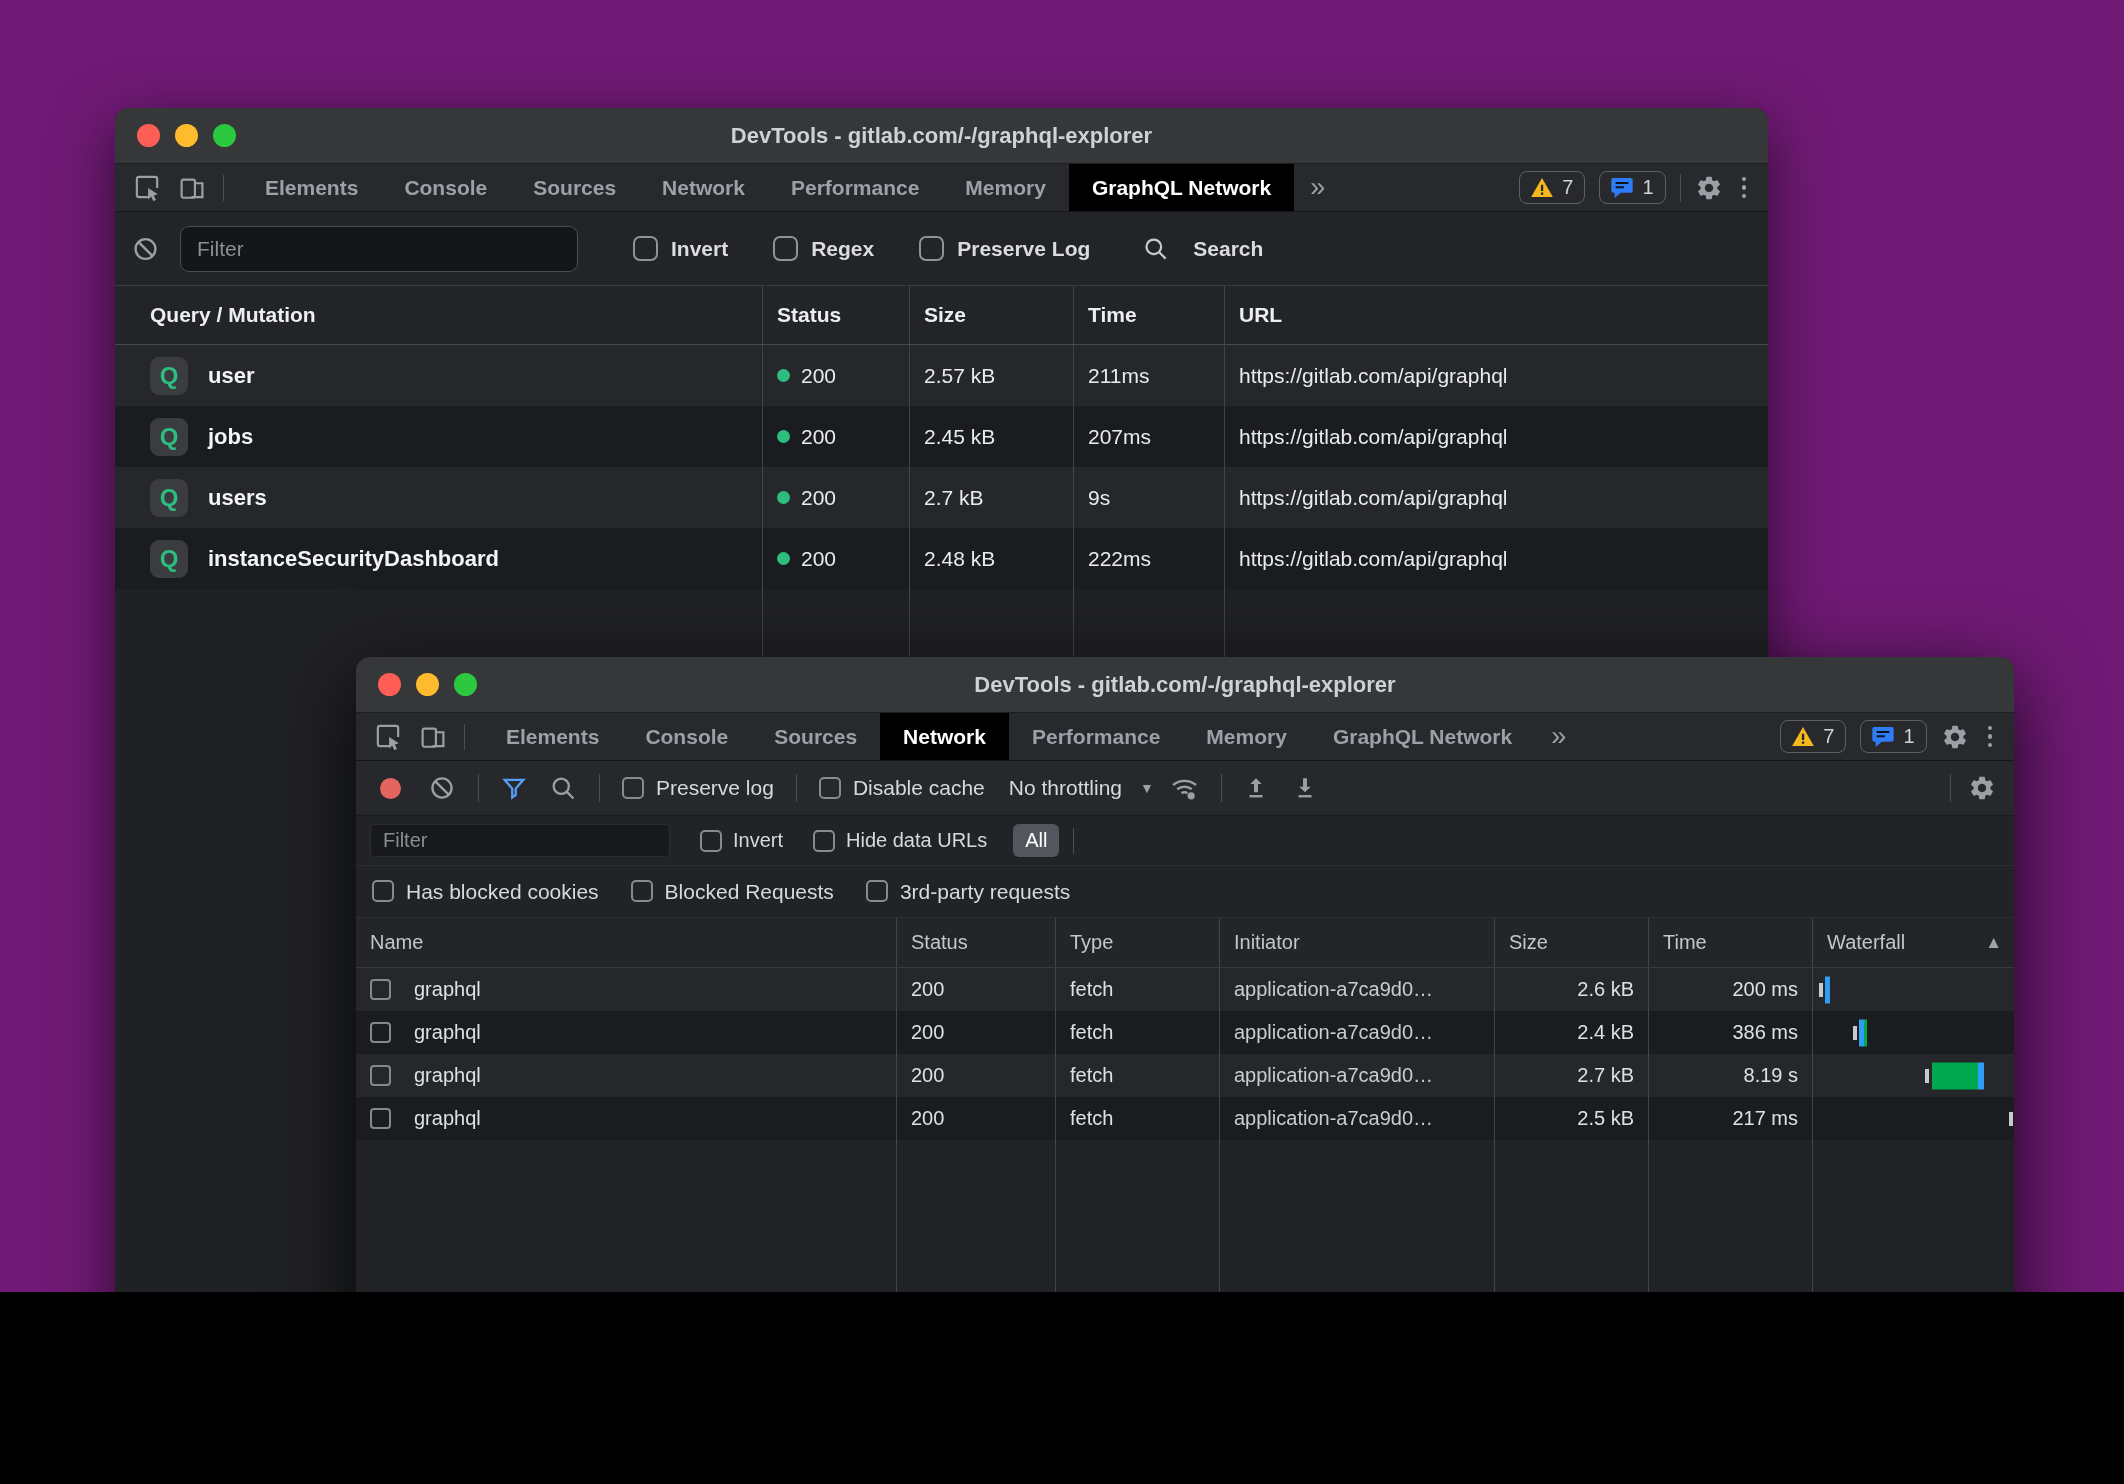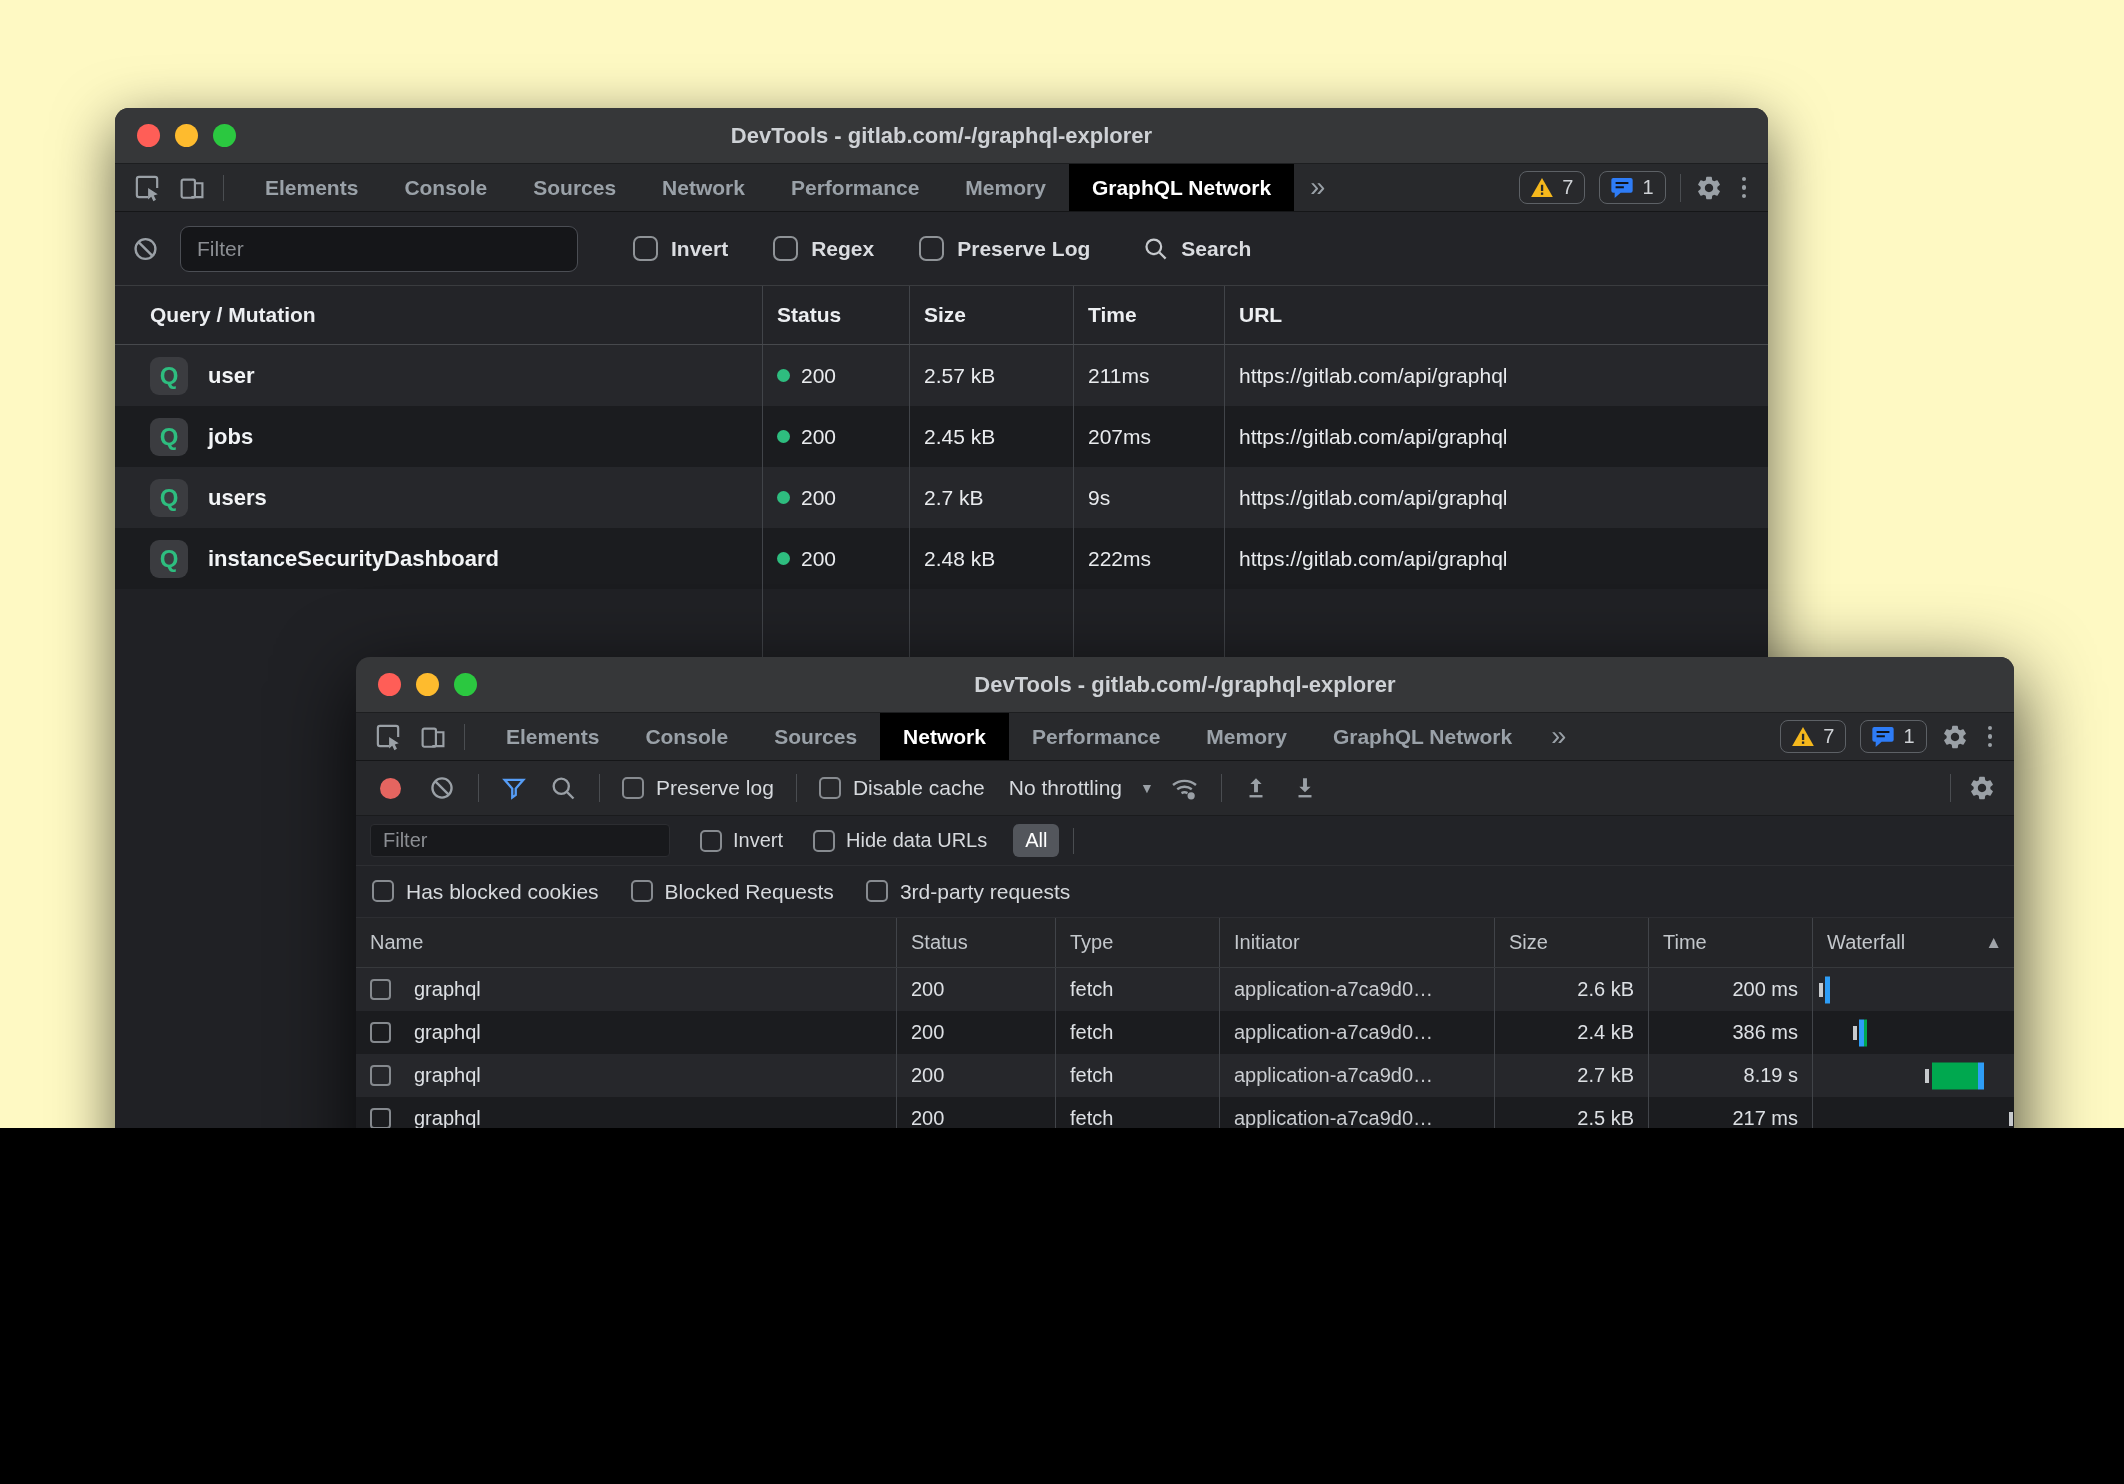--- a/index.html
+++ b/index.html
@@ -3,21 +3,21 @@
 <meta charset="utf-8">
 <style>
   :root{
     --titlebar:#363739; --tabbar:#28292c; --panel:#222327; --panel2:#232428;
     --rowlight:#26272b; --rowdark:#1b1c1f; --sep:#414449; --hdrline:#47494d;
     --txt:#e9ebee; --muted:#9aa1a8; --label:#d6d9dd; --icon:#9aa0a6;
   }
   *{margin:0;padding:0;box-sizing:border-box;}
   html,body{background:#000;}
   body{font-family:"Liberation Sans","DejaVu Sans",sans-serif;}
-  .stage{position:relative;width:2124px;height:1128px;background:#fef9c3;overflow:hidden;}
+  .stage{position:relative;width:2124px;height:1292px;background:#701a75;overflow:hidden;}
 
   .win{position:absolute;border-radius:14px;overflow:hidden;display:flex;flex-direction:column;}
   .win.back{left:115px;top:108px;width:1653px;height:1274px;background:#202125;box-shadow:0 18px 60px rgba(0,0,0,.6);}
   .win.front{left:356px;top:657px;width:1658px;height:827px;background:#212226;box-shadow:0 22px 80px rgba(0,0,0,.8);border-radius:14px 14px 0 0;}
 
   .titlebar{position:relative;height:56px;min-height:56px;background:var(--titlebar);border-bottom:1px solid #1d1e20;display:flex;align-items:center;}
   .lights{display:flex;gap:15px;margin-left:22px;}
   .light{width:23px;height:23px;border-radius:50%;}
   .light.red{background:#ff5e57;} .light.yellow{background:#febb2e;} .light.green{background:#2bc840;}
   .wintitle{position:absolute;left:0;right:0;text-align:center;color:#ced1d5;font-size:22px;font-weight:700;}
@@ -35,21 +35,21 @@
   .dots{display:flex;flex-direction:column;gap:4px;align-items:center;padding:0 4px;}
   .dots i{width:4.5px;height:4.5px;border-radius:50%;background:var(--icon);}
 
   
   .filterbar{height:73px;min-height:73px;background:var(--panel2);display:flex;align-items:center;padding-left:16px;}
   .filter-input-back{margin-left:20px;width:398px;height:46px;background:#151619;border:1.5px solid #4b4e54;border-radius:9px;color:var(--txt);font-size:21px;padding:0 16px;outline:none;}
   .filter-input-back::placeholder{color:#8b8e93;}
   .cbitem{display:flex;align-items:center;gap:13px;color:#dadce0;font-size:21px;font-weight:600;white-space:nowrap;}
   .cb{width:25px;height:25px;border:2.5px solid #8f9397;border-radius:7px;background:transparent;}
   .gap55{margin-left:55px;} .gap45{margin-left:45px;}
-  .searchlbl{display:flex;align-items:center;gap:12px;margin-left:52px;color:#dadce0;font-size:21px;font-weight:600;}
+  .searchlbl{display:flex;align-items:center;gap:24px;margin-left:52px;color:#dadce0;font-size:21px;font-weight:600;}
 
   
   .bgrid{display:grid;grid-template-columns:647px 147px 164px 151px 1fr;}
   .fgrid{display:grid;grid-template-columns:540px 159px 164px 275px 154px 164px 1fr;}
   .cell{display:flex;align-items:center;padding-left:14px;overflow:hidden;white-space:nowrap;}
   .cell.c-first{padding-left:35px;}
   .cell.sepl{border-left:1px solid var(--sep);}
   .thead-back{height:60px;min-height:60px;background:var(--panel2);border-top:1px solid #3a3c3f;border-bottom:1px solid var(--hdrline);color:#eceef1;font-weight:700;font-size:21px;}
   .row-back{height:61px;min-height:61px;color:var(--txt);font-size:21px;}
   .row-back:nth-child(odd){background:var(--rowlight);}

